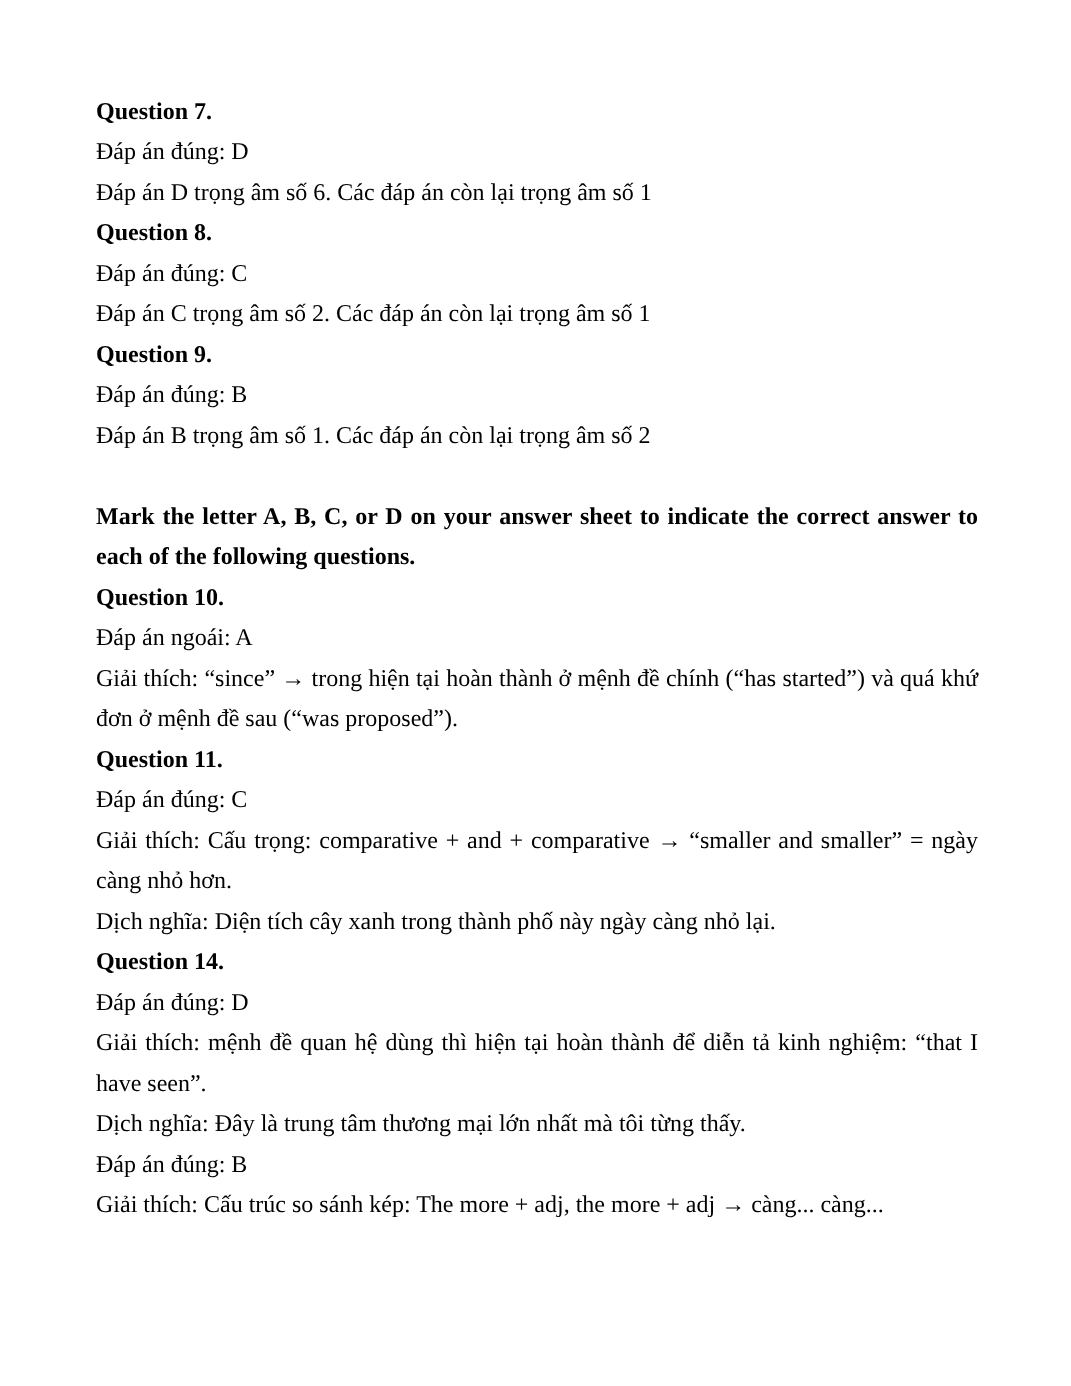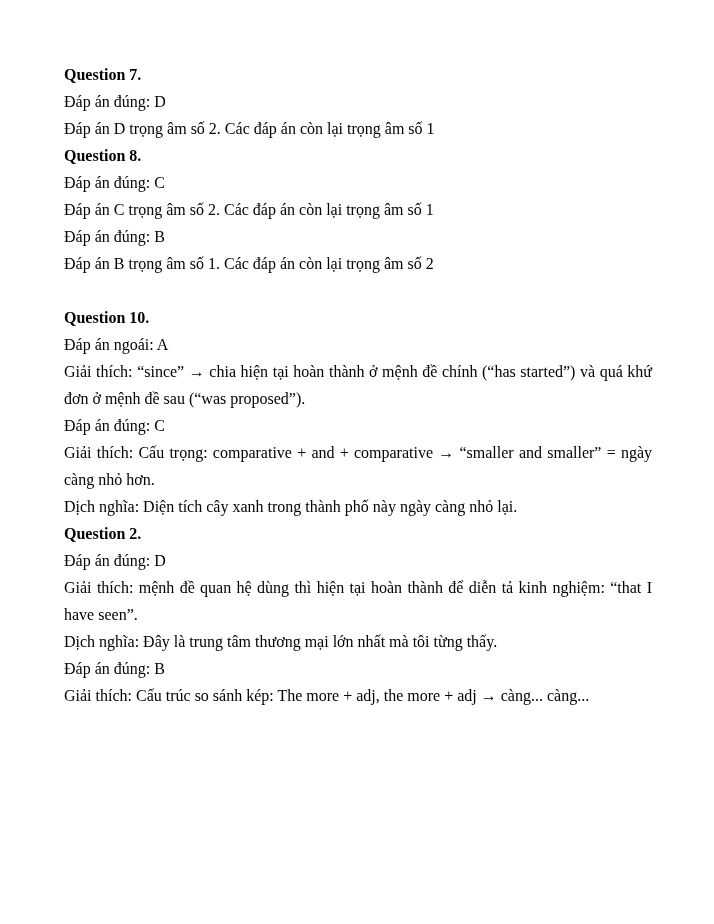--- a/index.html
+++ b/index.html
@@ -27,51 +27,54 @@
   .spacer { height: 27px; }
 </style>
 </head>
 <body>
 
 <div class="page">
 
   <section>
     <p class="b">Question 7.</p>
     <p>Đáp án đúng: D</p>
-    <p>Đáp án D trọng âm số 2. Các đáp án còn lại trọng âm số 1</p>
+    <p>Đáp án D trọng âm số 6. Các đáp án còn lại trọng âm số 1</p>
   </section>
 
   <section>
     <p class="b">Question 8.</p>
     <p>Đáp án đúng: C</p>
     <p>Đáp án C trọng âm số 2. Các đáp án còn lại trọng âm số 1</p>
   </section>
 
   <section>
+    <p class="b">Question 9.</p>
     <p>Đáp án đúng: B</p>
     <p>Đáp án B trọng âm số 1. Các đáp án còn lại trọng âm số 2</p>
   </section>
 
   <div class="spacer"></div>
 
+  <p class="b">Mark the letter A, B, C, or D on your answer sheet to indicate the correct answer to each of the following questions.</p>
 
   <section>
     <p class="b">Question 10.</p>
     <p>Đáp án ngoái: A</p>
-    <p>Giải thích: “since” → chia hiện tại hoàn thành ở mệnh đề chính (“has started”) và quá khứ đơn ở mệnh đề sau (“was proposed”).</p>
+    <p>Giải thích: “since” → trong hiện tại hoàn thành ở mệnh đề chính (“has started”) và quá khứ đơn ở mệnh đề sau (“was proposed”).</p>
   </section>
 
   <section>
+    <p class="b">Question 11.</p>
     <p>Đáp án đúng: C</p>
     <p>Giải thích: Cấu trọng: comparative + and + comparative → “smaller and smaller” = ngày càng nhỏ hơn.</p>
     <p>Dịch nghĩa: Diện tích cây xanh trong thành phố này ngày càng nhỏ lại.</p>
   </section>
 
   <section>
-    <p class="b">Question 2.</p>
+    <p class="b">Question 14.</p>
     <p>Đáp án đúng: D</p>
     <p>Giải thích: mệnh đề quan hệ dùng thì hiện tại hoàn thành để diễn tả kinh nghiệm: “that I have seen”.</p>
     <p>Dịch nghĩa: Đây là trung tâm thương mại lớn nhất mà tôi từng thấy.</p>
   </section>
 
   <section>
     <p>Đáp án đúng: B</p>
     <p>Giải thích: Cấu trúc so sánh kép: The more + adj, the more + adj → càng... càng...</p>
   </section>
 

